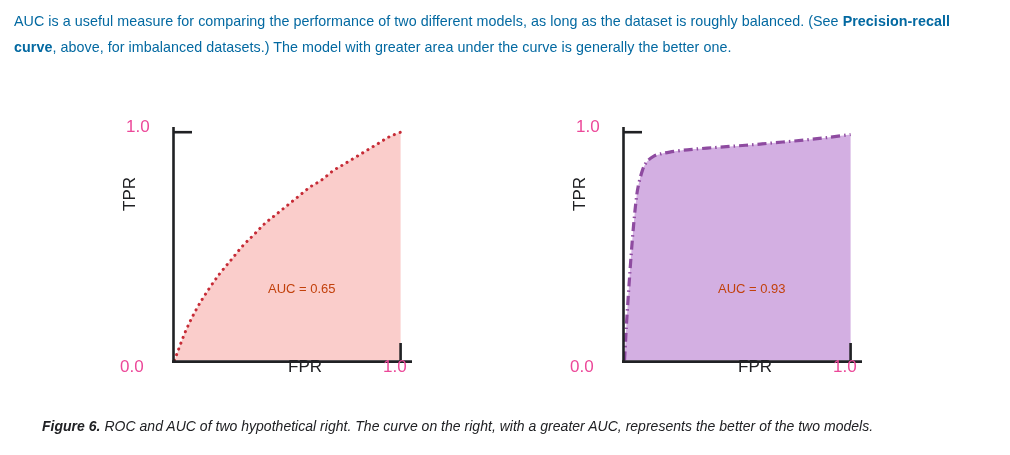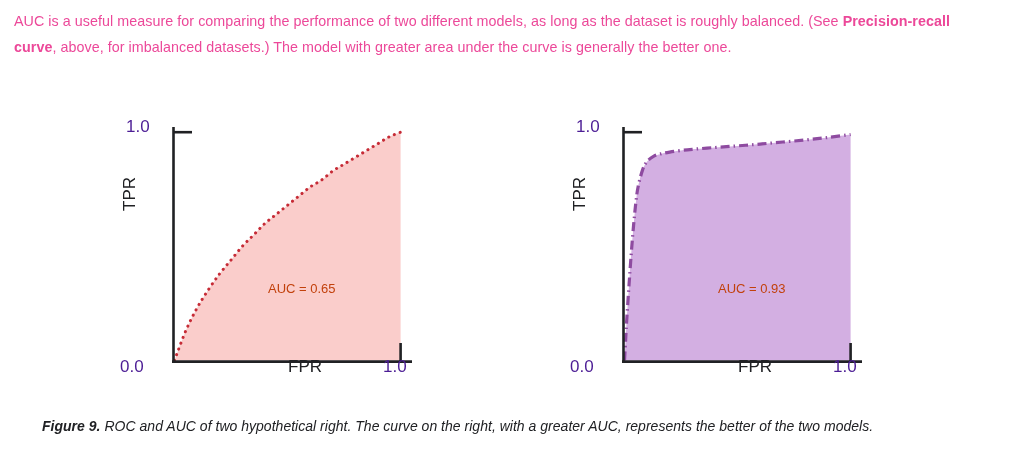--- a/index.html
+++ b/index.html
@@ -17,21 +17,21 @@
   }
 
   
   .intro {
     position: absolute;
     left: 14px;
     top: 8px;
     width: 972px;
     font-size: 14.3px;
     line-height: 26px;
-    color: #ec4899;
+    color: #0369a1;
     letter-spacing: 0.05px;
   }
   .intro b { font-weight: 700; }
 
   
   .figure-area {
     position: absolute;
     left: 0;
     top: 95px;
     width: 1010px;
@@ -50,21 +50,21 @@
     display: block;
     position: absolute;
     left: 0;
     top: 0;
   }
 
   
   .tick-label {
     position: absolute;
     font-size: 17px;
-    color: #4c1d95;
+    color: #ec4899;
     font-family: "Liberation Sans", sans-serif;
     white-space: nowrap;
   }
   .tick-y1 { left: 26px;  top: 22px; }
   .tick-x0 { left: 20px;  top: 262px; }
   .tick-x1 { left: 283px; top: 262px; }
 
   .axis-title-x {
     position: absolute;
     left: 188px;
@@ -154,13 +154,13 @@
     <div class="tick-label tick-x1">1.0</div>
 
     <div class="axis-title-x">FPR</div>
     <div class="axis-title-y">TPR</div>
 
     <div class="auc-label auc-right">AUC = 0.93</div>
   </div>
 
 </div>
 
-<div class="caption"><b>Figure 9.</b><span> ROC and AUC of two hypothetical right. The curve on the right, with a greater AUC, represents the better of the two models.</span></div>
+<div class="caption"><b>Figure 6.</b><span> ROC and AUC of two hypothetical right. The curve on the right, with a greater AUC, represents the better of the two models.</span></div>
 
 </body></html>

